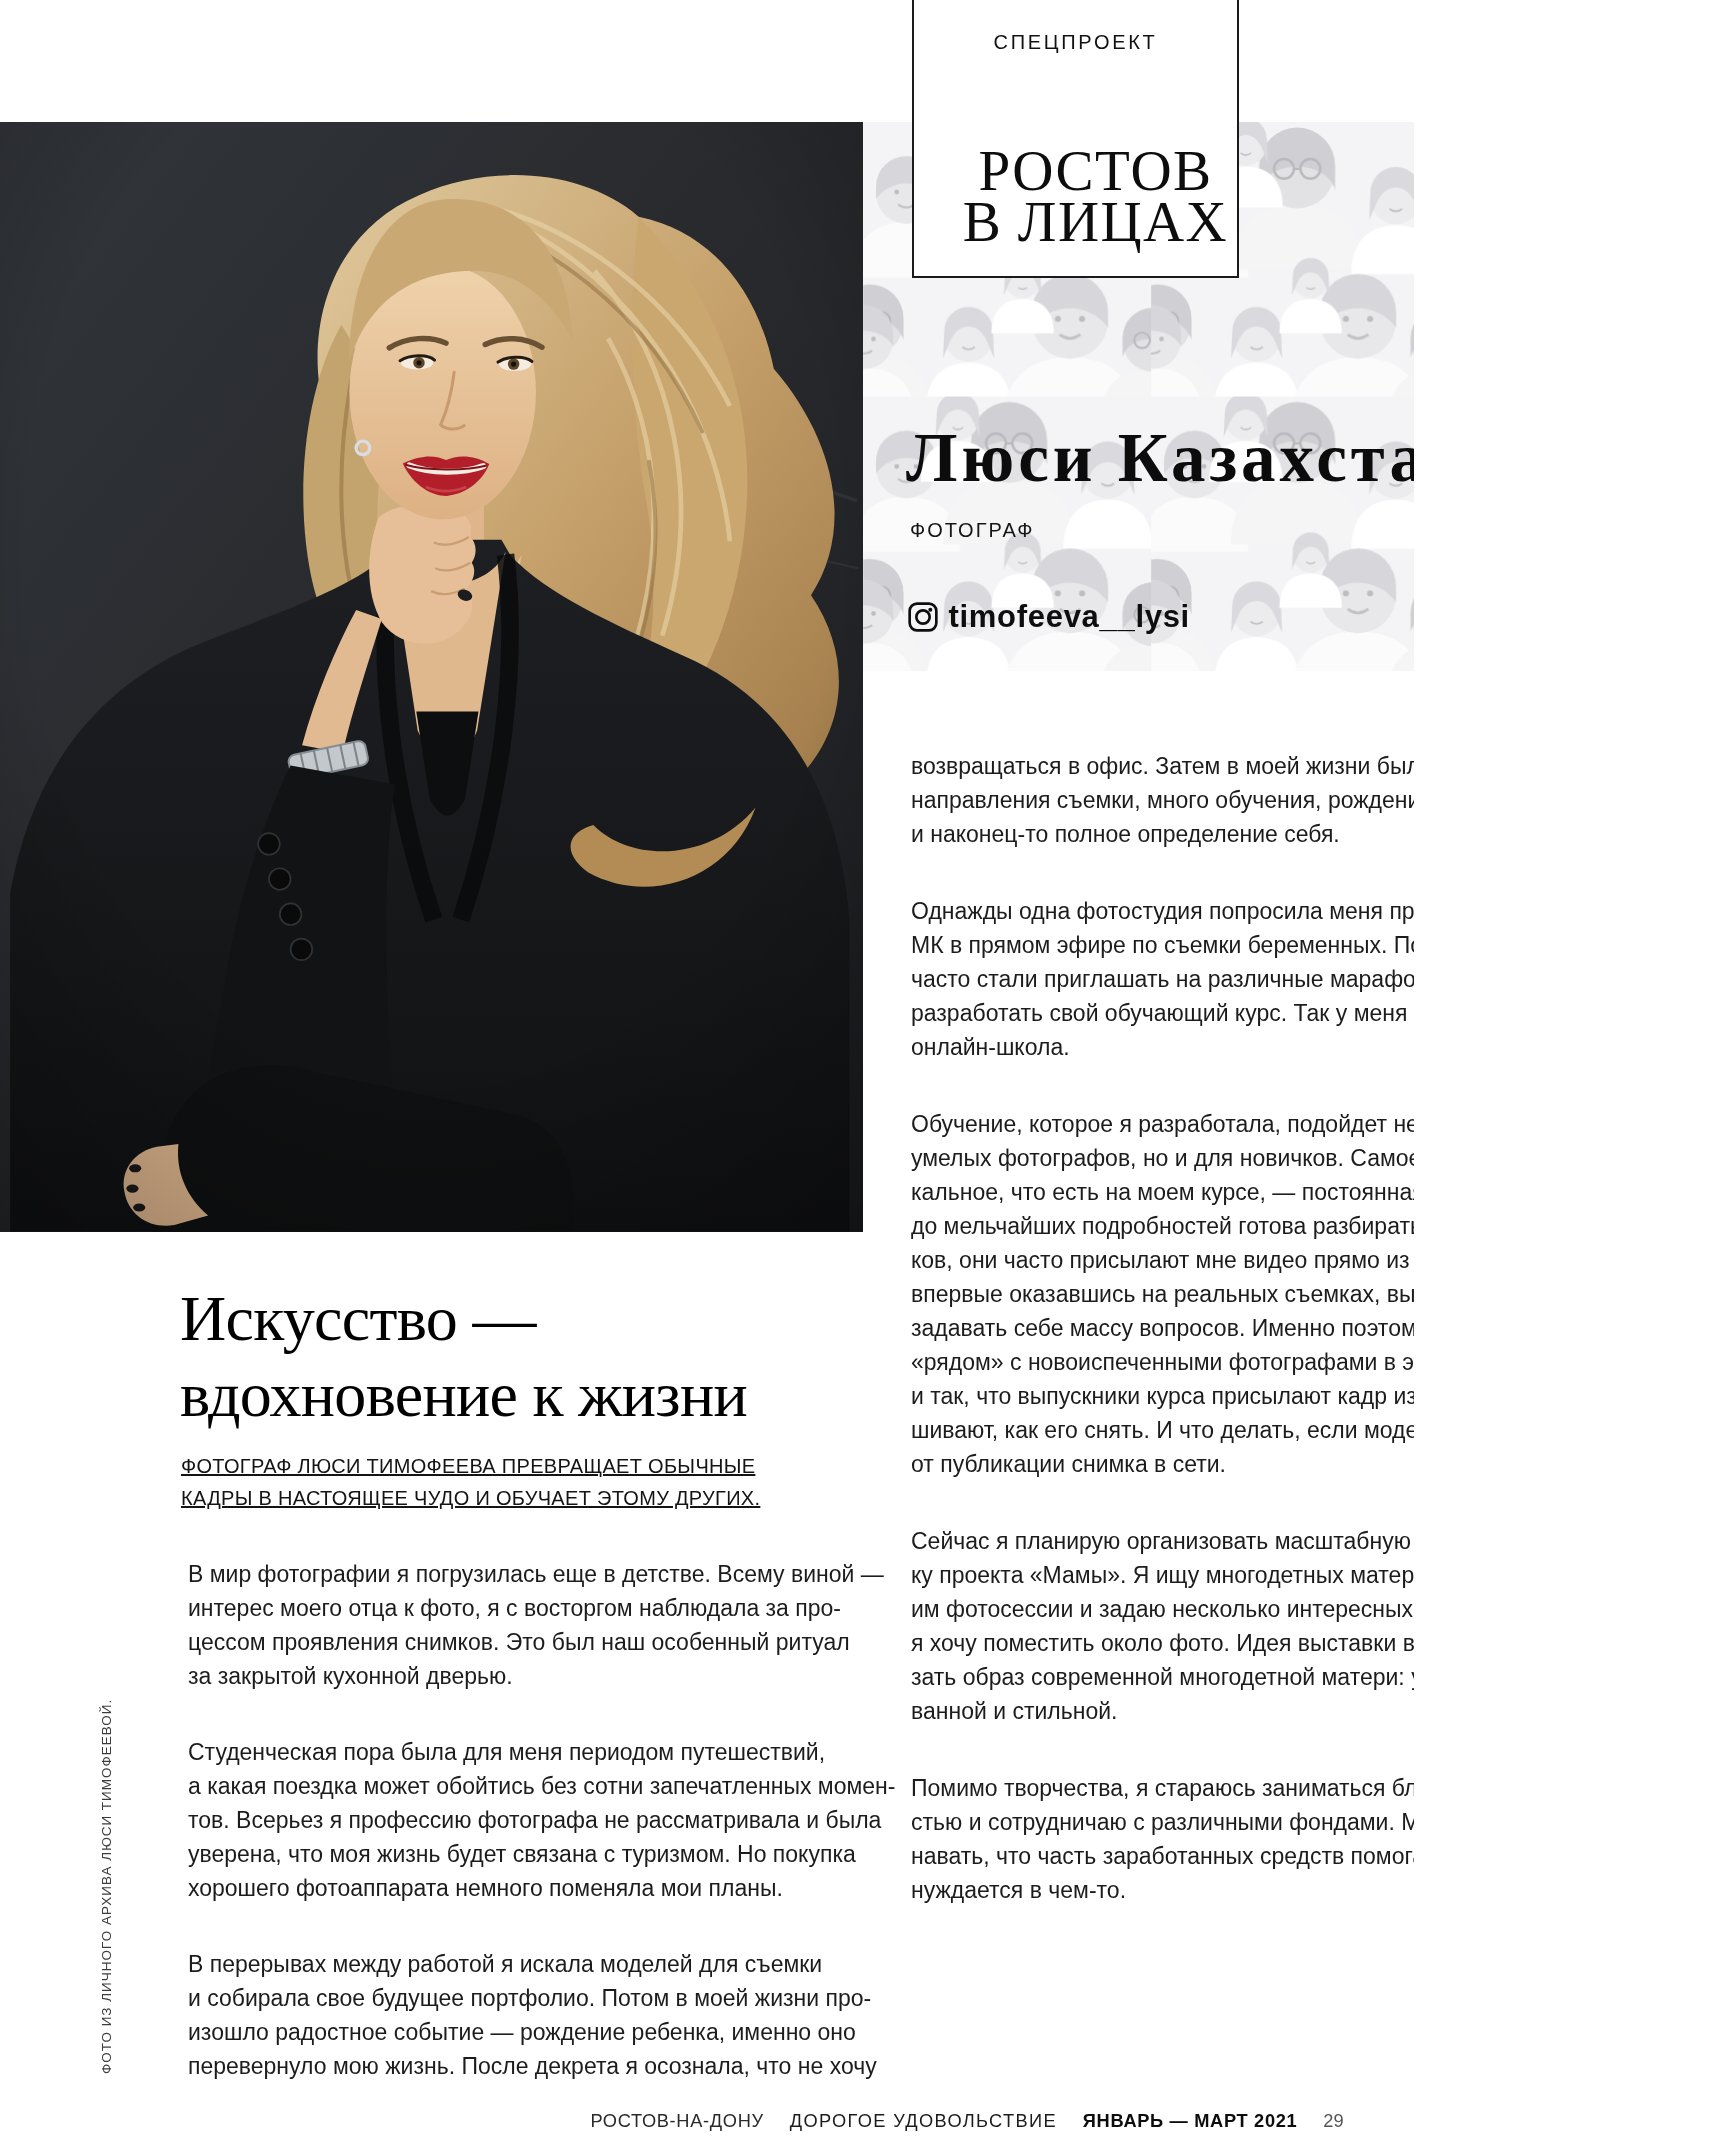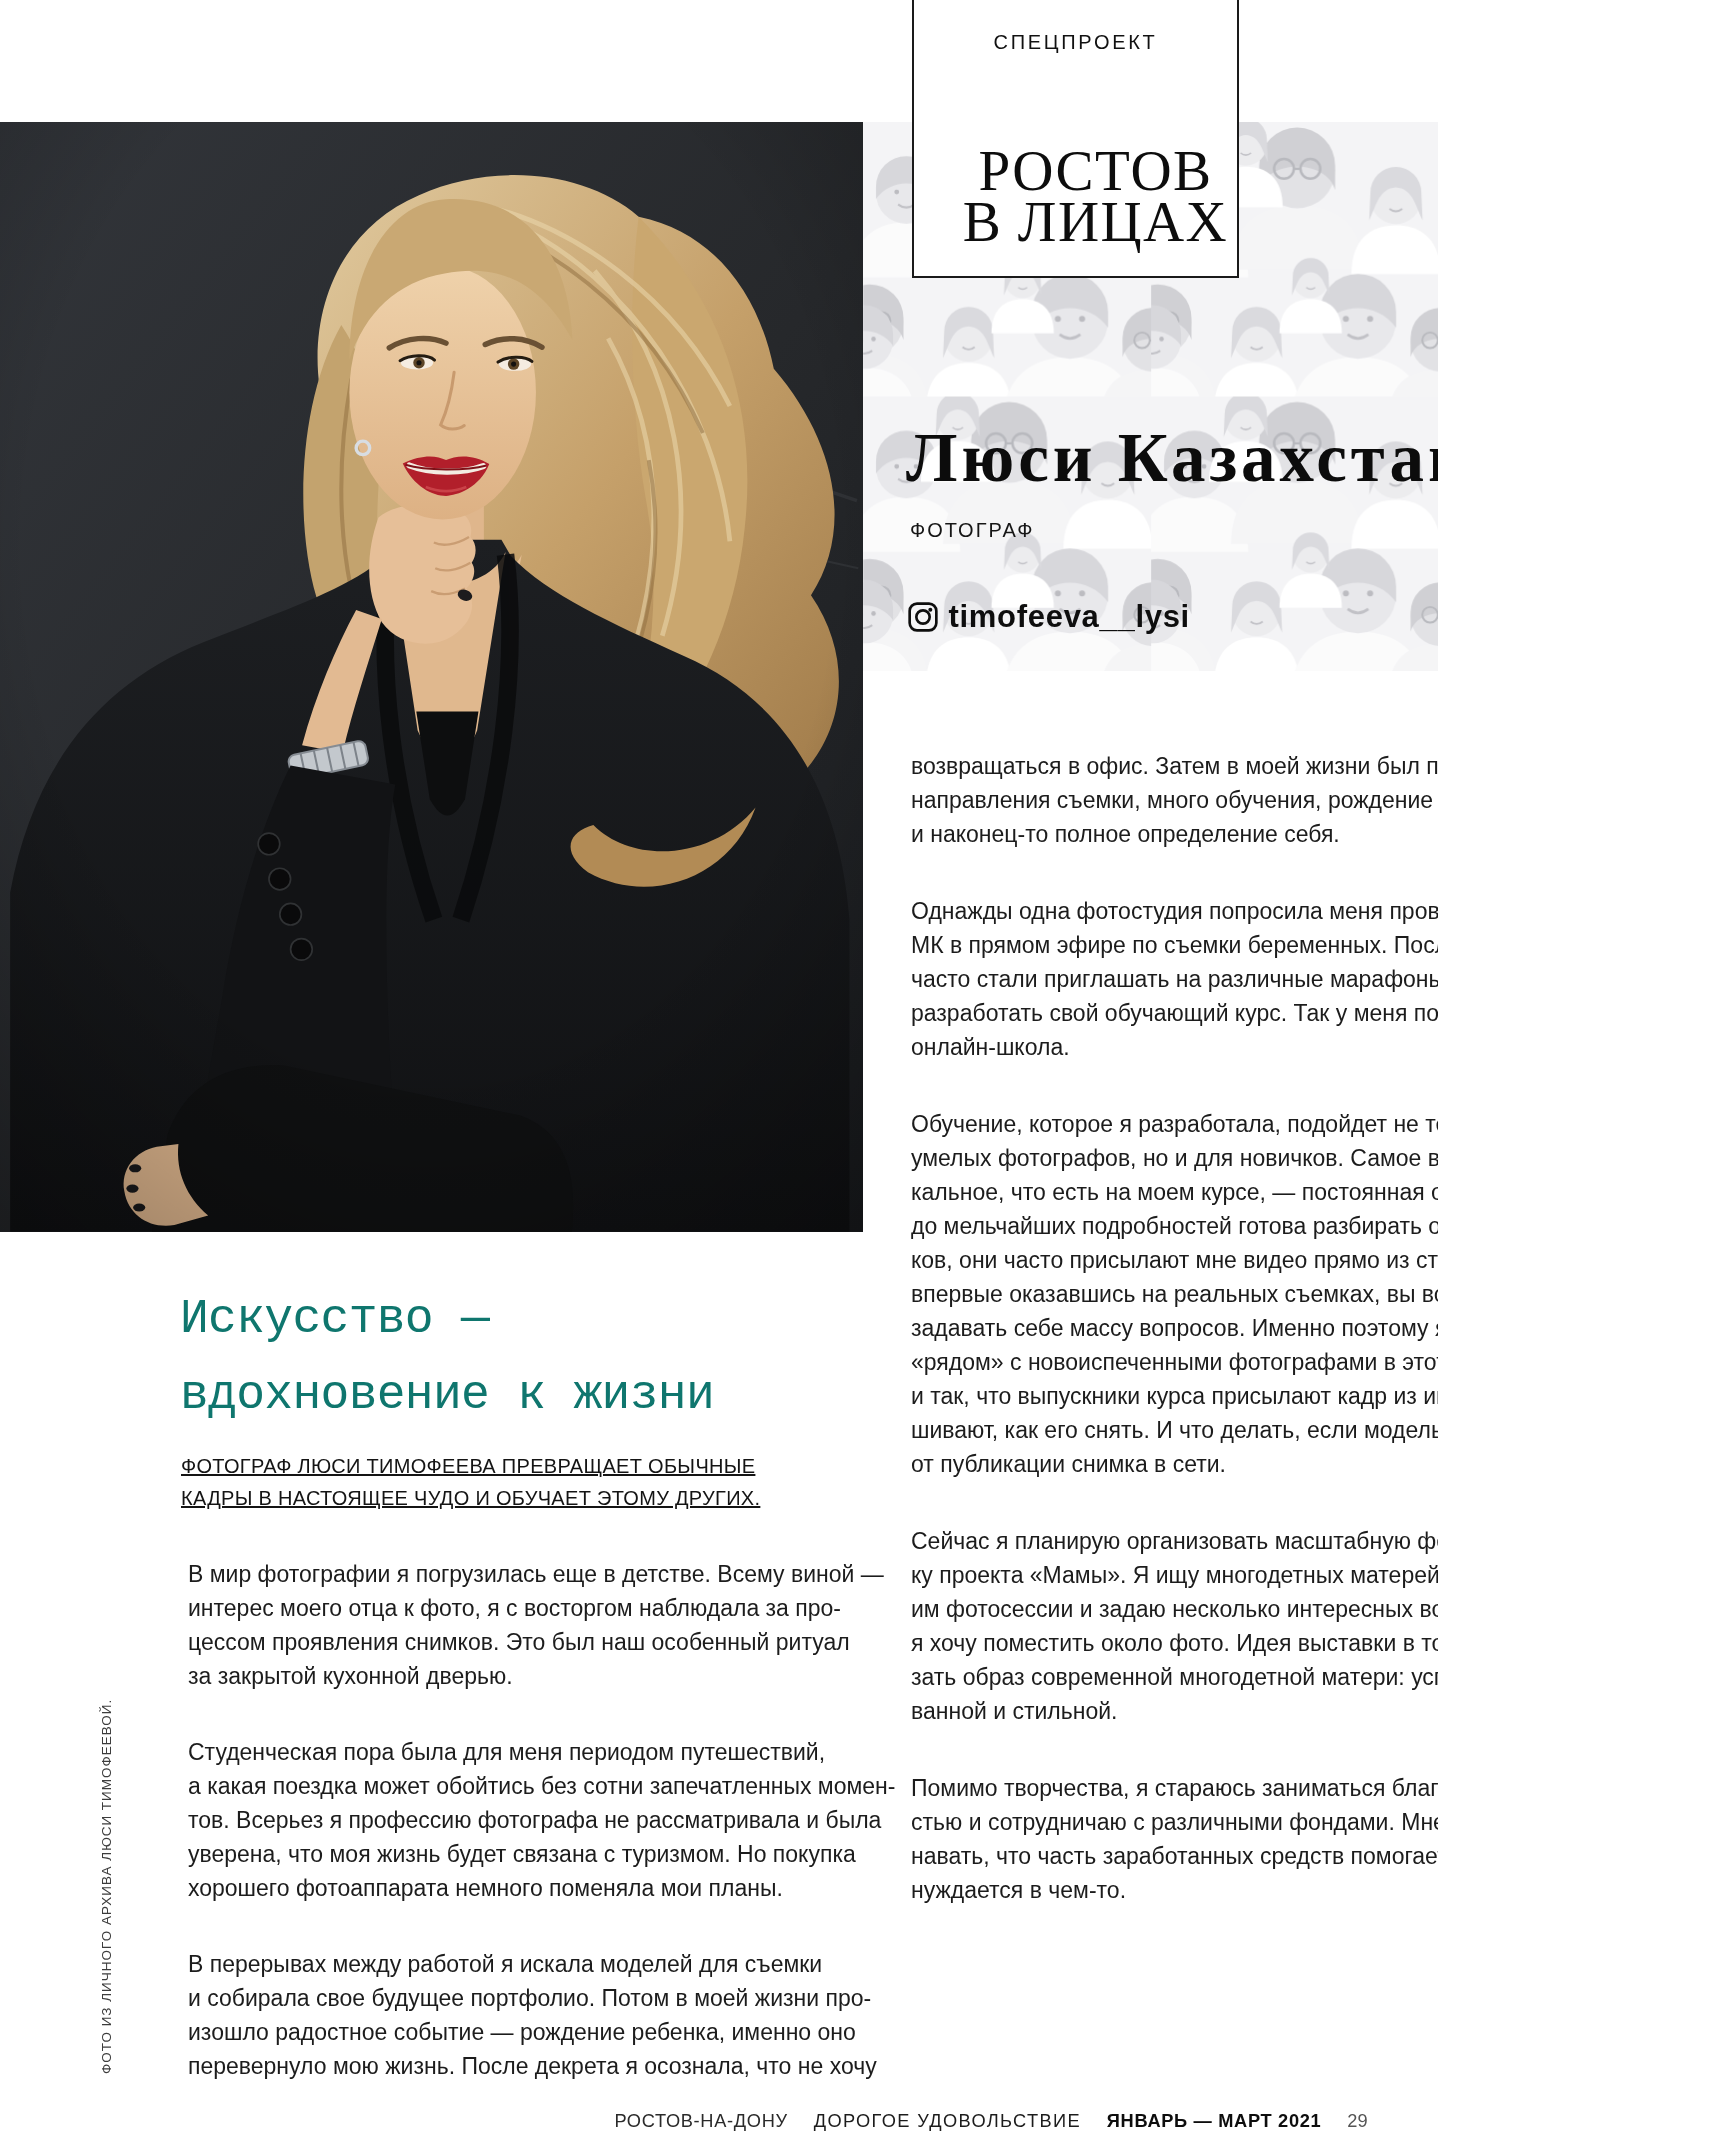--- a/index.html
+++ b/index.html
@@ -1,18 +1,18 @@
 <!DOCTYPE html>
 <html style="font-size:10.8px"><head>
 <meta charset="utf-8">
 <style>
   html,body{margin:0;padding:0;background:#ffffff;}
   .page{
     position:relative;width:1414px;height:2140px;background:#ffffff;overflow:hidden;
-    font-family:"Liberation Sans","DejaVu Sans",sans-serif;color:#1a1a1a;padding-left:24px;
+    font-family:"Liberation Sans","DejaVu Sans",sans-serif;color:#1a1a1a;
   }
   
   .collage{position:absolute;left:863px;top:122px;width:867px;height:549px;}
   
   .photo{position:absolute;left:0;top:122px;width:863px;height:1110px;background:#26282b;}
   .photo svg{display:block;}
   
   .section-box{
     position:absolute;left:912px;top:-5.4px;width:327px;height:283px;
     background:#ffffff;border:2px solid #1a1a1a;box-sizing:border-box;text-align:center;
@@ -35,22 +35,22 @@
     position:absolute;left:910px;top:519px;font-size:20px;letter-spacing:2px;color:#161616;
   }
   .ig-row{
     position:absolute;left:907px;top:599px;display:flex;align-items:center;gap:9.5px;
   }
   .ig-row svg{display:block;}
   .ig-handle{font-size:31px;font-weight:700;letter-spacing:0.7px;color:#0e0e0e;text-align:center;}
   
   .headline{
     position:absolute;left:180px;top:1281px;
-    font-family:Liberation Mono, monospace;
-    font-weight:200;font-size:48px;line-height:76px;letter-spacing:-0.7px;color:#0f766e;white-space:pre;
+    font-family:Liberation Serif, serif;
+    font-weight:200;font-size:64px;line-height:76px;letter-spacing:-0.7px;color:#000000;white-space:pre;
   }
   .lead{
     position:absolute;left:181px;top:1450px;
     font-size:20px;line-height:32px;letter-spacing:0.3px;color:#141414;white-space:pre;text-decoration:underline;
   }
   .col{position:absolute;font-size:23px;line-height:34px;color:#1c1c1c;}
   .col p{margin:0 0 43px 0;white-space:pre;}
   .col-left{left:181px;top:1557px;width:696px;}
   .col-left p{margin:0 0 42px 7px;}
   .col-right{left:911px;top:749px;width:757px;}

